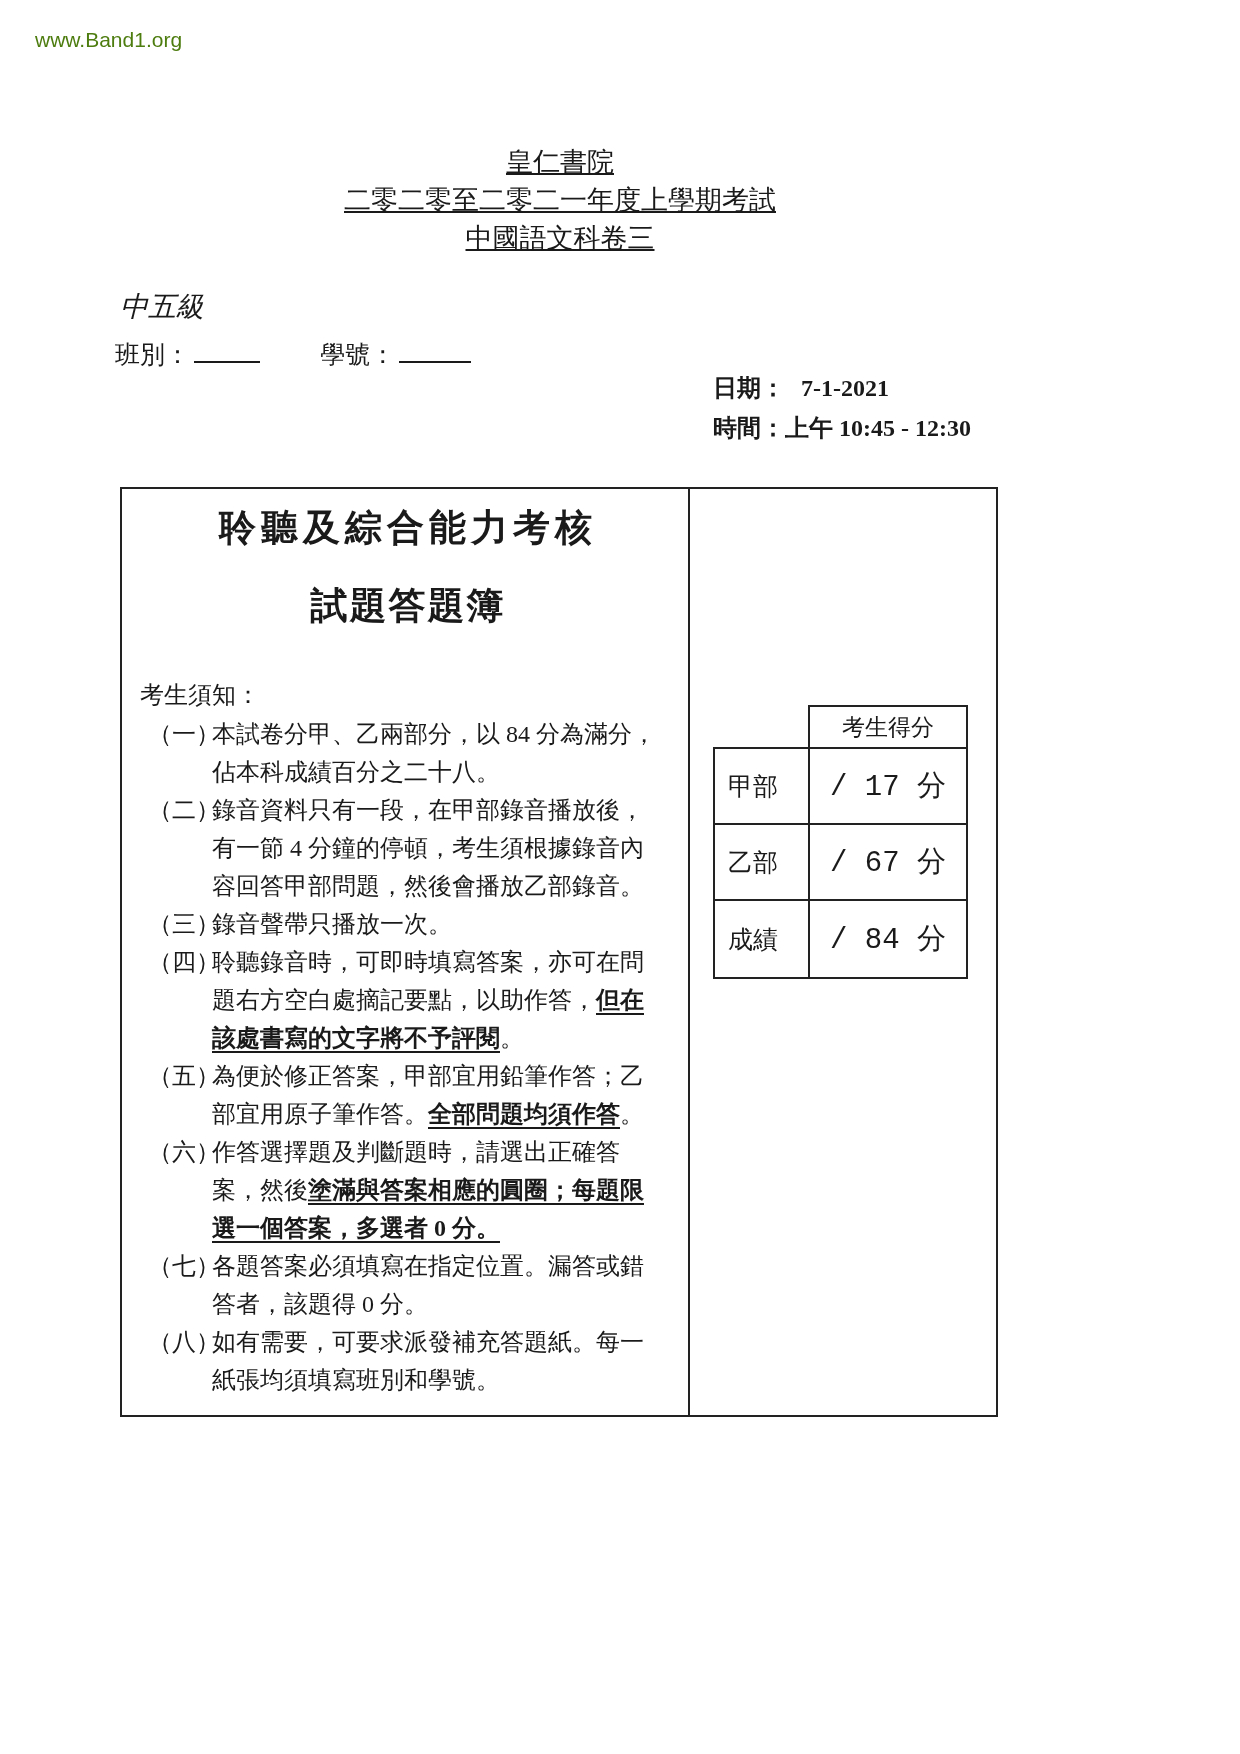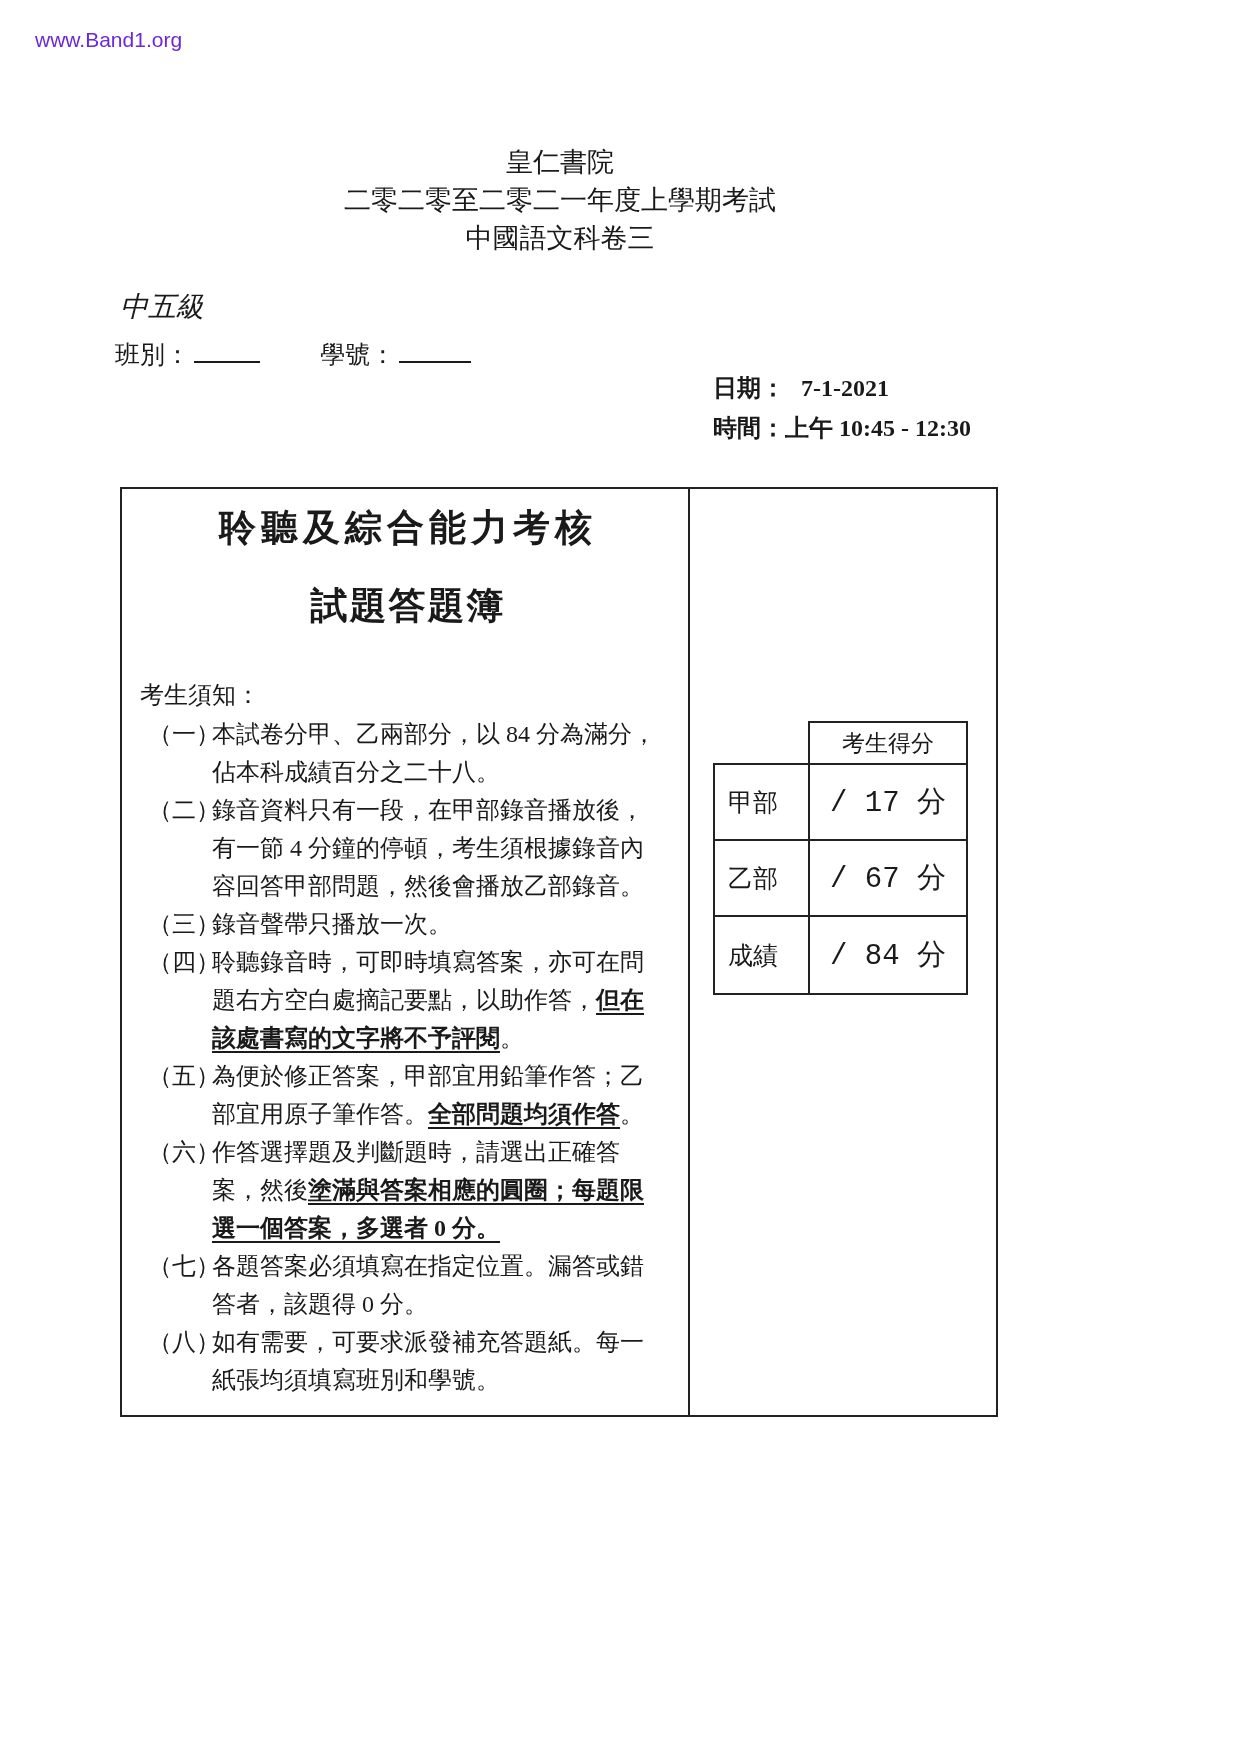--- a/index.html
+++ b/index.html
@@ -13,30 +13,31 @@
     color: #1a1a1a;
     font-family: "Liberation Serif", "DejaVu Serif", serif;
     overflow: hidden;
   }
 
   .watermark {
     position: absolute;
     left: 35px; top: 28px;
     font-family: "Liberation Sans", "DejaVu Sans", sans-serif;
     font-size: 21px;
-    color: #6d28d9;
+    color: #4d7c0f;
   }
 
   .doc-header {
     position: absolute;
     left: 120px; top: 143px;
     width: 880px;
     text-align: center;
     font-size: 27px;
     line-height: 38px;
+    text-decoration: underline;
   }
 
   .form-level {
     position: absolute;
     left: 120px; top: 288px;
     font-size: 28px;
     font-style: italic;
   }
 
   .class-row {
@@ -107,21 +108,21 @@
   .inst-body { flex: 1; white-space: pre-line; }
   .emph {
     font-weight: bold;
     text-decoration: underline;
     text-decoration-thickness: 2px;
     text-underline-offset: 5px;
   }
 
   .score-table {
     position: absolute;
-    left: 591px; top: 232px;
+    left: 591px; top: 216px;
     width: 255px;
   }
   .score-header {
     margin-left: 95px;
     width: 160px; height: 42px;
     border: 2px solid #222;
     border-bottom: none;
     display: flex; align-items: center; justify-content: center;
     font-size: 23px;
   }

